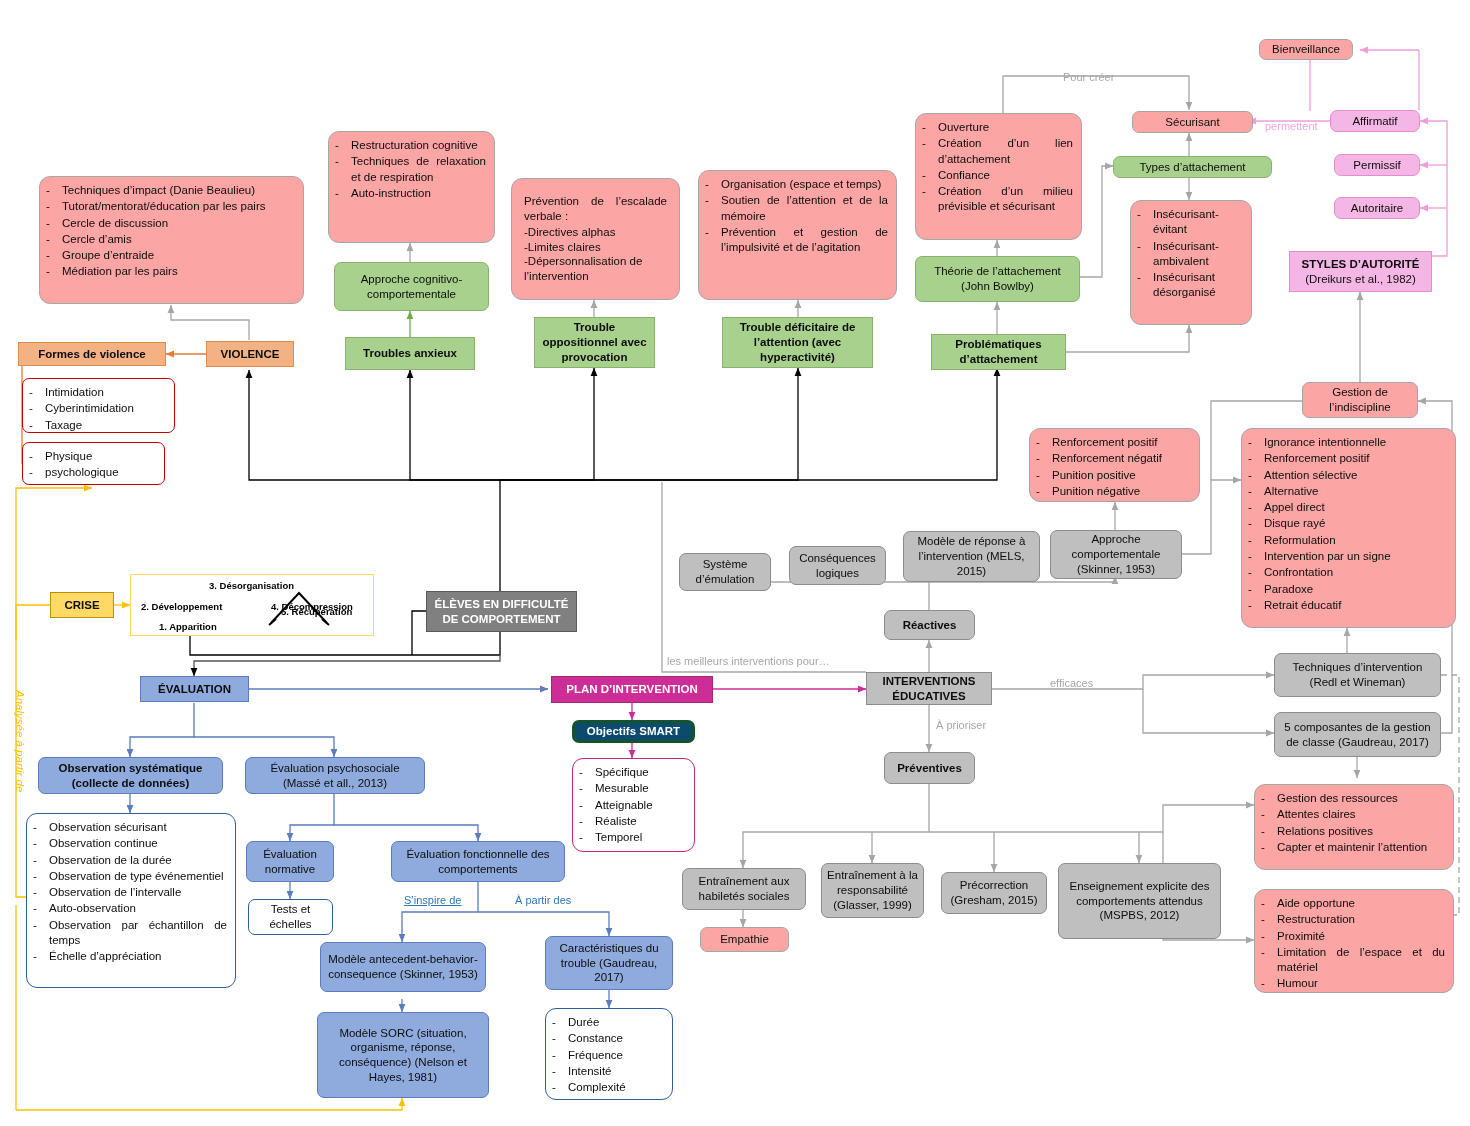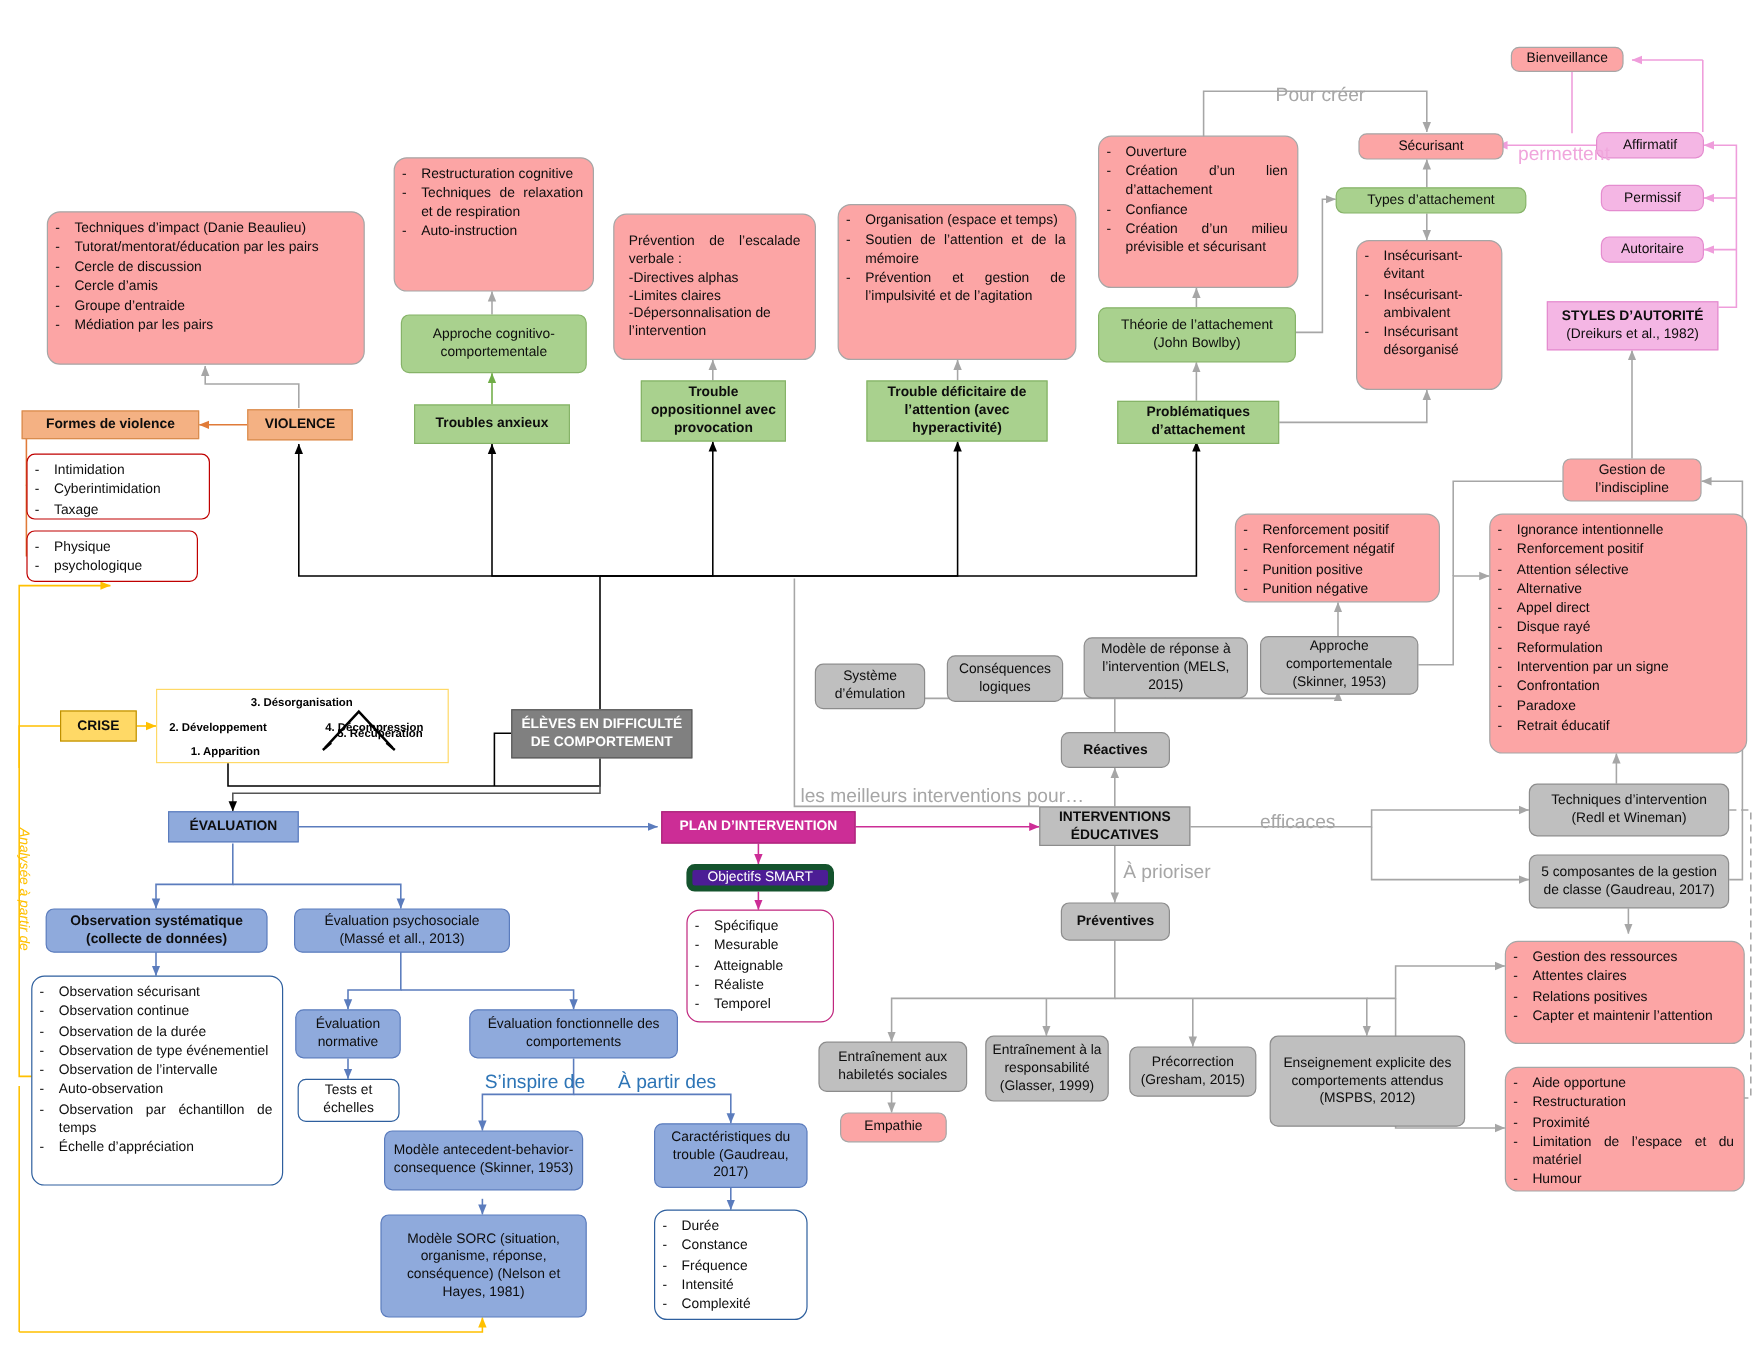--- a/index.html
+++ b/index.html
@@ -25,23 +25,23 @@
   .whitep{background:#ffffff;border:1.3px solid #c0267e;}
   .green{background:#a9d18e;border:1px solid #86b368;}
   .orange{background:#f4b183;border:1px solid #d98c4e;}
   .yellow{background:#ffd966;border:1px solid #bf9000;}
   .yellowb{background:#ffffff;border:1.4px solid #ffd966;}
   .blue{background:#8faadc;border:1px solid #5b7cbd;}
   .grey{background:#bfbfbf;border:1px solid #8c8c8c;text-align:center;}
   .greyd{background:#808080;border:1px solid #595959;color:#ffffff;}
   .pink{background:#f4b6e4;border:1px solid #e48ccf;}
   .pinkm{background:#cc2d96;border:1px solid #a82478;color:#ffffff;}
-  .pinks{background:#4c1d95;border:5px solid #14532d;color:#ffffff;}
+  .pinks{background:#0c4a6e;border:3px solid #14532d;color:#ffffff;font-weight:bold;}
   .bold{font-weight:bold;}
-  .edge-label{position:absolute;font-size:16px;color:#a6a6a6;white-space:nowrap;}
+  .edge-label{position:absolute;font-size:11px;color:#a6a6a6;white-space:nowrap;}
   .edge-label.blue{background:transparent;border:none;color:#2e75b6;}
   .edge-label.pinkl{background:transparent;border:none;color:#f0a6dc;}
   .vert{position:absolute;color:#ffc000;font-size:11.5px;font-style:italic;
         transform-origin:0 0;transform:rotate(90deg);white-space:nowrap;}
   .crisebox{position:absolute;box-sizing:border-box;}
   .crisebox span{position:absolute;font-size:9.5px;font-weight:bold;color:#000;white-space:nowrap;}
 </style>
 </head>
 <body>
 
@@ -481,21 +481,21 @@
   </div>
 
   <div class="node rr whiteb" style="left:248px;top:899px;width:85px;height:36px;">
     <span class="inner">Tests et échelles</span>
   </div>
 
   <div class="node rr blue" style="left:391px;top:841px;width:174px;height:41px;">
     <span class="inner">Évaluation fonctionnelle des comportements</span>
   </div>
 
-  <div class="edge-label blue" style="left:404px;top:894px;">S’inspire de</div>
+  <div class="edge-label blue" style="left:404px;top:894px;text-decoration:underline;">S’inspire de</div>
   <div class="edge-label blue" style="left:515px;top:894px;">À partir des</div>
 
   <div class="node rr blue" style="left:320px;top:942px;width:166px;height:50px;">
     <span class="inner">Modèle antecedent-behavior-consequence (Skinner, 1953)</span>
   </div>
 
   <div class="node rr blue" style="left:317px;top:1012px;width:172px;height:86px;">
     <span class="inner">Modèle SORC (situation, organisme, réponse, conséquence) (Nelson et Hayes, 1981)</span>
   </div>
 

